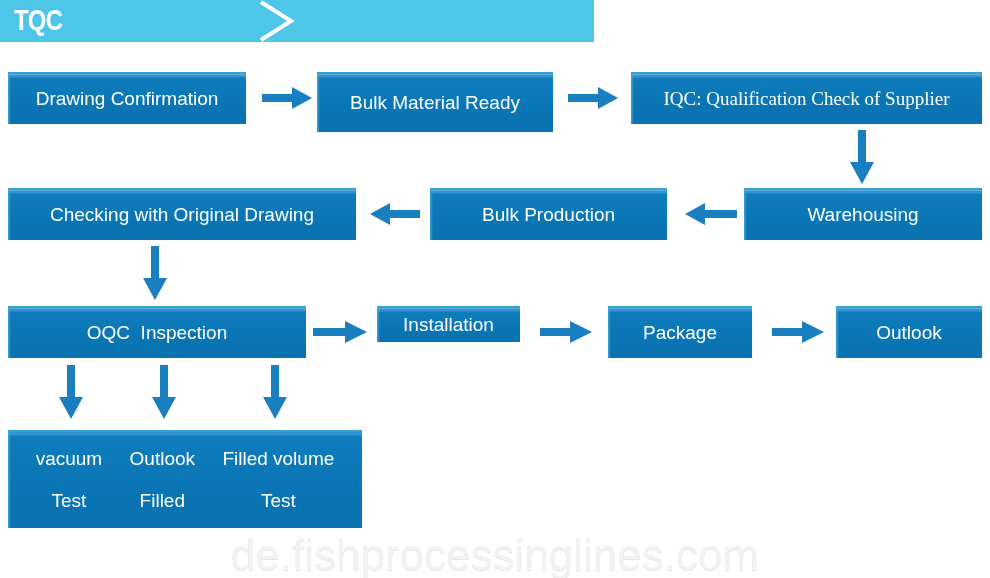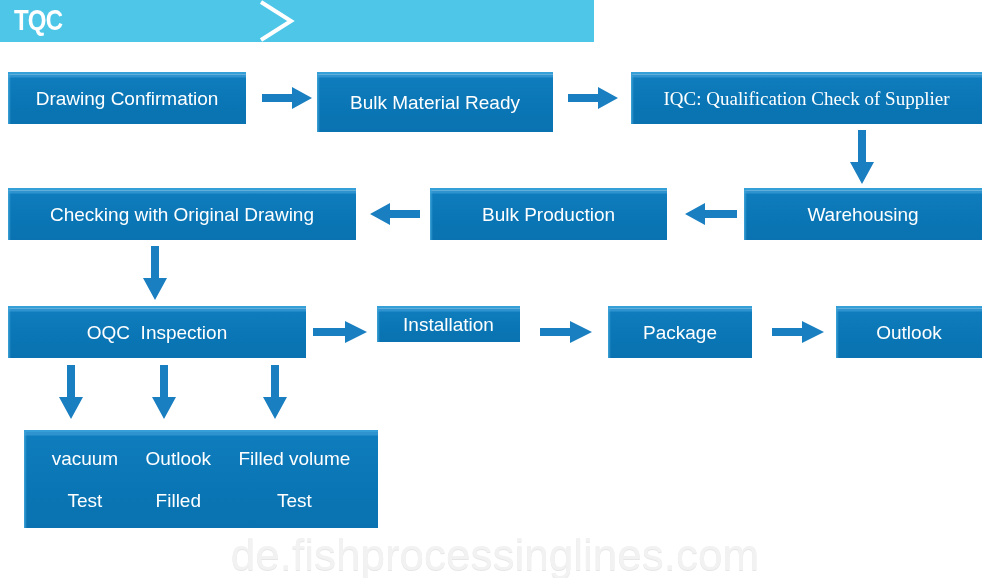--- a/index.html
+++ b/index.html
@@ -56,21 +56,20 @@
 
   
   .testbox{
     position:absolute;
     background:#0b78b8;
     background-image:linear-gradient(180deg,#2e93cf 0px,#2e93cf 3px,#0f7cbd 4px,#0a76b5 55%,#0a72b0 100%);
     border-top:2px solid #35a0d8;
     box-sizing:border-box;
     color:#fff;
     font-size:19px;
-    margin-left:16px;
   }
   .testbox .cols{
     position:absolute;left:0;top:0;width:100%;height:100%;
     display:flex;align-items:center;justify-content:space-around;
     padding:0 14px;box-sizing:border-box;
   }
   .testcol{
     display:flex;flex-direction:column;align-items:center;justify-content:center;
     line-height:42px;
     white-space:nowrap;

